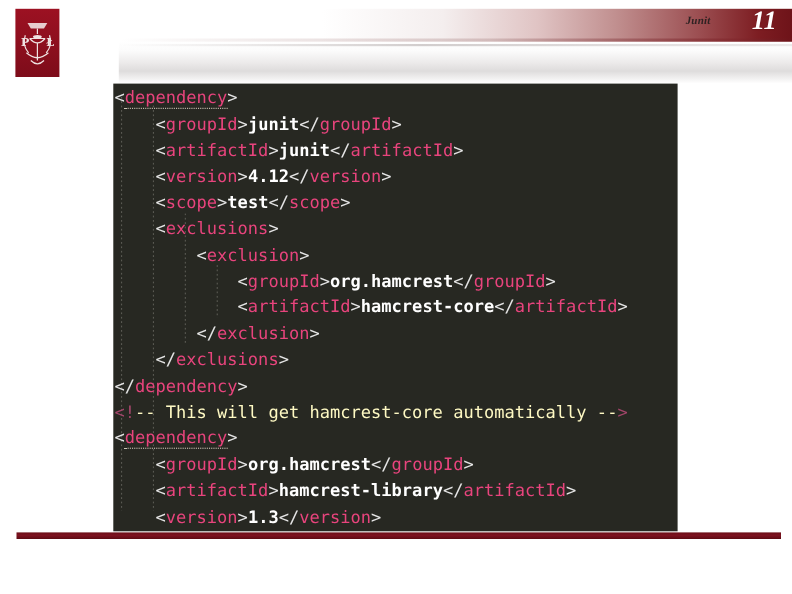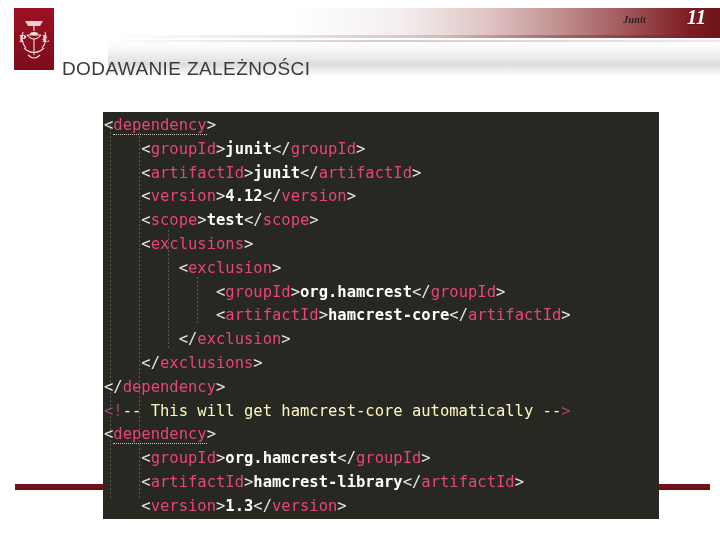--- a/index.html
+++ b/index.html
@@ -66,21 +66,21 @@
     white-space: nowrap;
     z-index: 4;
   }
   .header-pagenum {
     position: absolute;
     right: 14px;
     top: 7px;
     font-family: "Liberation Serif", serif;
     font-style: italic;
     font-weight: bold;
-    font-size: 20px;
+    font-size: 24px;
     color: #ffffff;
     line-height: 1;
     z-index: 4;
     text-shadow: 0 1px 1px rgba(80,0,10,0.35);
   }
 
   
   .header-title-band {
     position: absolute;
     left: 108px;
@@ -130,26 +130,25 @@
     z-index: 6;
     overflow: hidden;
   }
   .logo-block svg { display: block; }
 
   
   #code-pane {
     position: absolute;
     left: 103px;
     top: 76px;
-    width: 556px;
+    width: 513px;
     height: 407px;
     background: #272822;
     overflow: hidden;
     z-index: 3;
-    margin-top: 36px;
   }
   .code-lines {
     position: absolute;
     left: 0;
     top: 2px;
     width: 100%;
     font-family: "DejaVu Sans Mono", "Liberation Mono", monospace;
     font-size: 15.5px;
     line-height: 23.8px;
     white-space: pre;
@@ -206,21 +205,20 @@
 <div id="slide-header">
 
   <div class="header-top-band"></div>
 
   <div class="header-topic">Junit</div>
 
   <div class="header-pagenum">11</div>
 
   <div class="header-title-band"></div>
 
-  <h1 class="slide-title">DODAWANIE ZALEŻNOŚCI</h1>
 
   <div class="logo-block">
     <svg width="40" height="62" viewBox="0 0 40 62" aria-hidden="true">
 
       <g fill="none" stroke="#efe2e2" stroke-width="1.1">
         <path d="M11 13 h18 l-3 5 h-12 z" fill="#efe2e2" stroke="none" opacity="0.9"></path>
         <path d="M20 18 v5"></path>
         <path d="M13 27 q7 8 14 0"></path>
         <path d="M13 27 h14"></path>
         <ellipse cx="20" cy="25.5" rx="4" ry="1.6" fill="#efe2e2" stroke="none"></ellipse>

